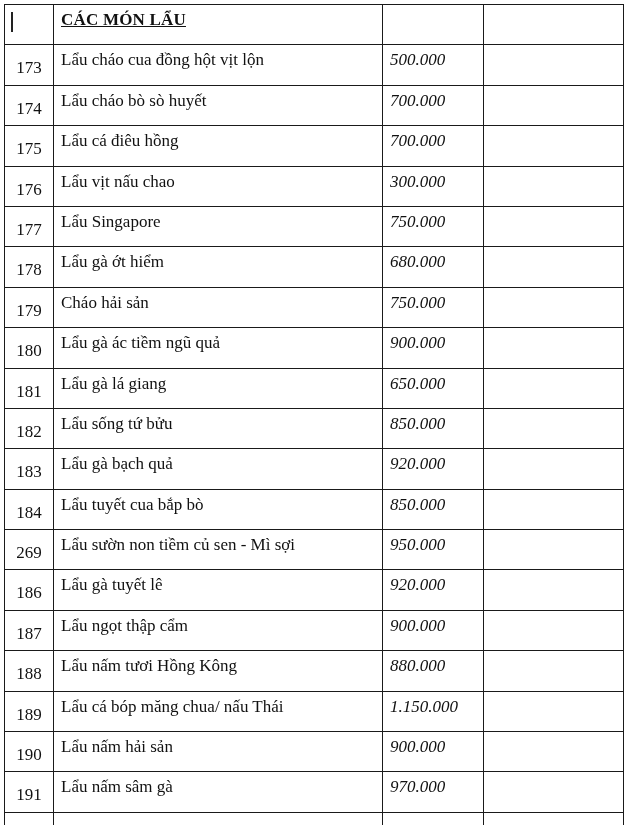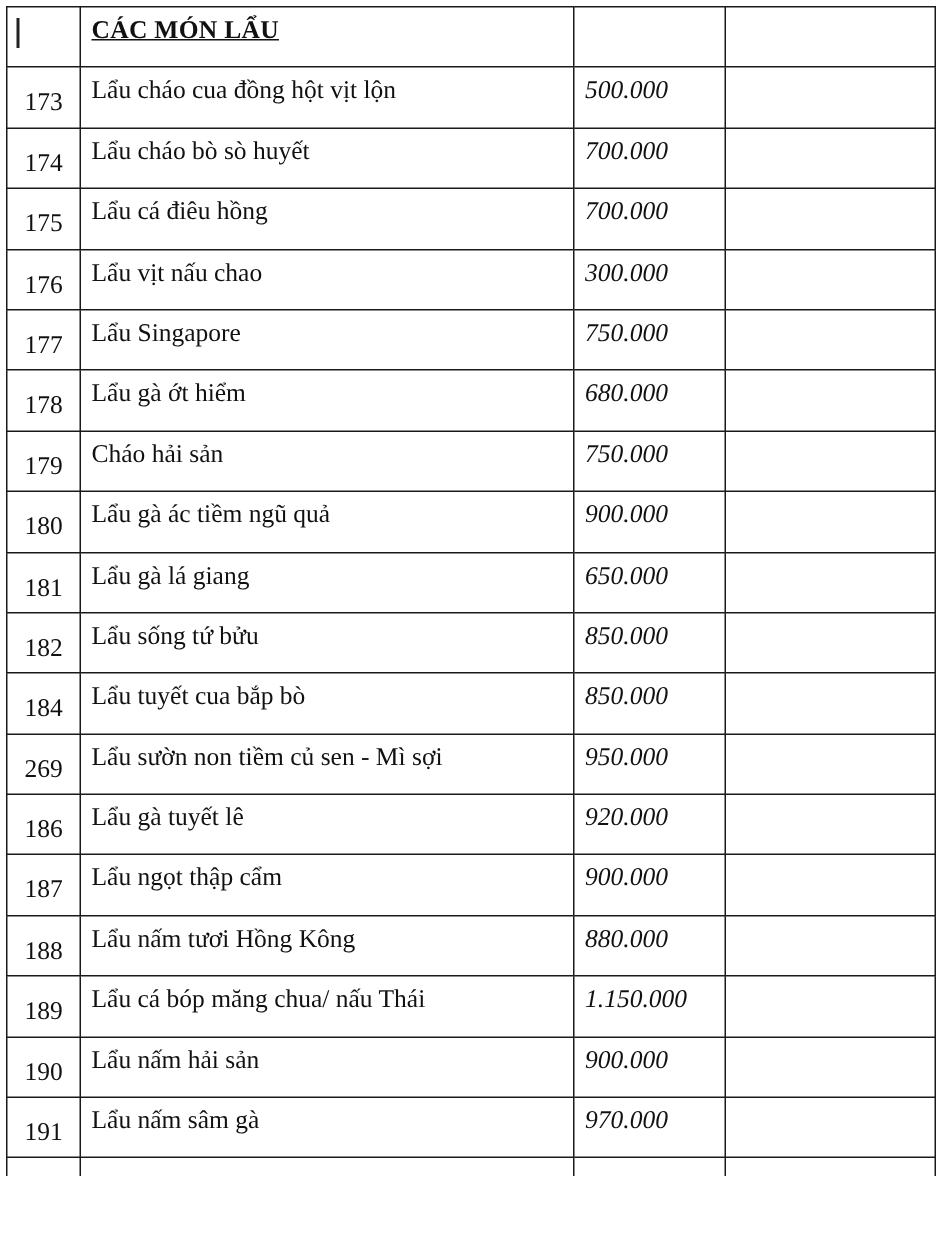--- a/index.html
+++ b/index.html
@@ -151,20 +151,32 @@
           <td class="c-name">
             <span>Lẩu sống tứ bửu</span>
           </td>
           <td class="c-price">
             <span>850.000</span>
           </td>
           <td class="c-note"><span></span></td>
         </tr>
         <tr>
           <td class="c-num">
+            <span>183</span>
+          </td>
+          <td class="c-name">
+            <span>Lẩu gà bạch quả</span>
+          </td>
+          <td class="c-price">
+            <span>920.000</span>
+          </td>
+          <td class="c-note"><span></span></td>
+        </tr>
+        <tr>
+          <td class="c-num">
             <span>184</span>
           </td>
           <td class="c-name">
             <span>Lẩu tuyết cua bắp bò</span>
           </td>
           <td class="c-price">
             <span>850.000</span>
           </td>
           <td class="c-note"><span></span></td>
         </tr>

